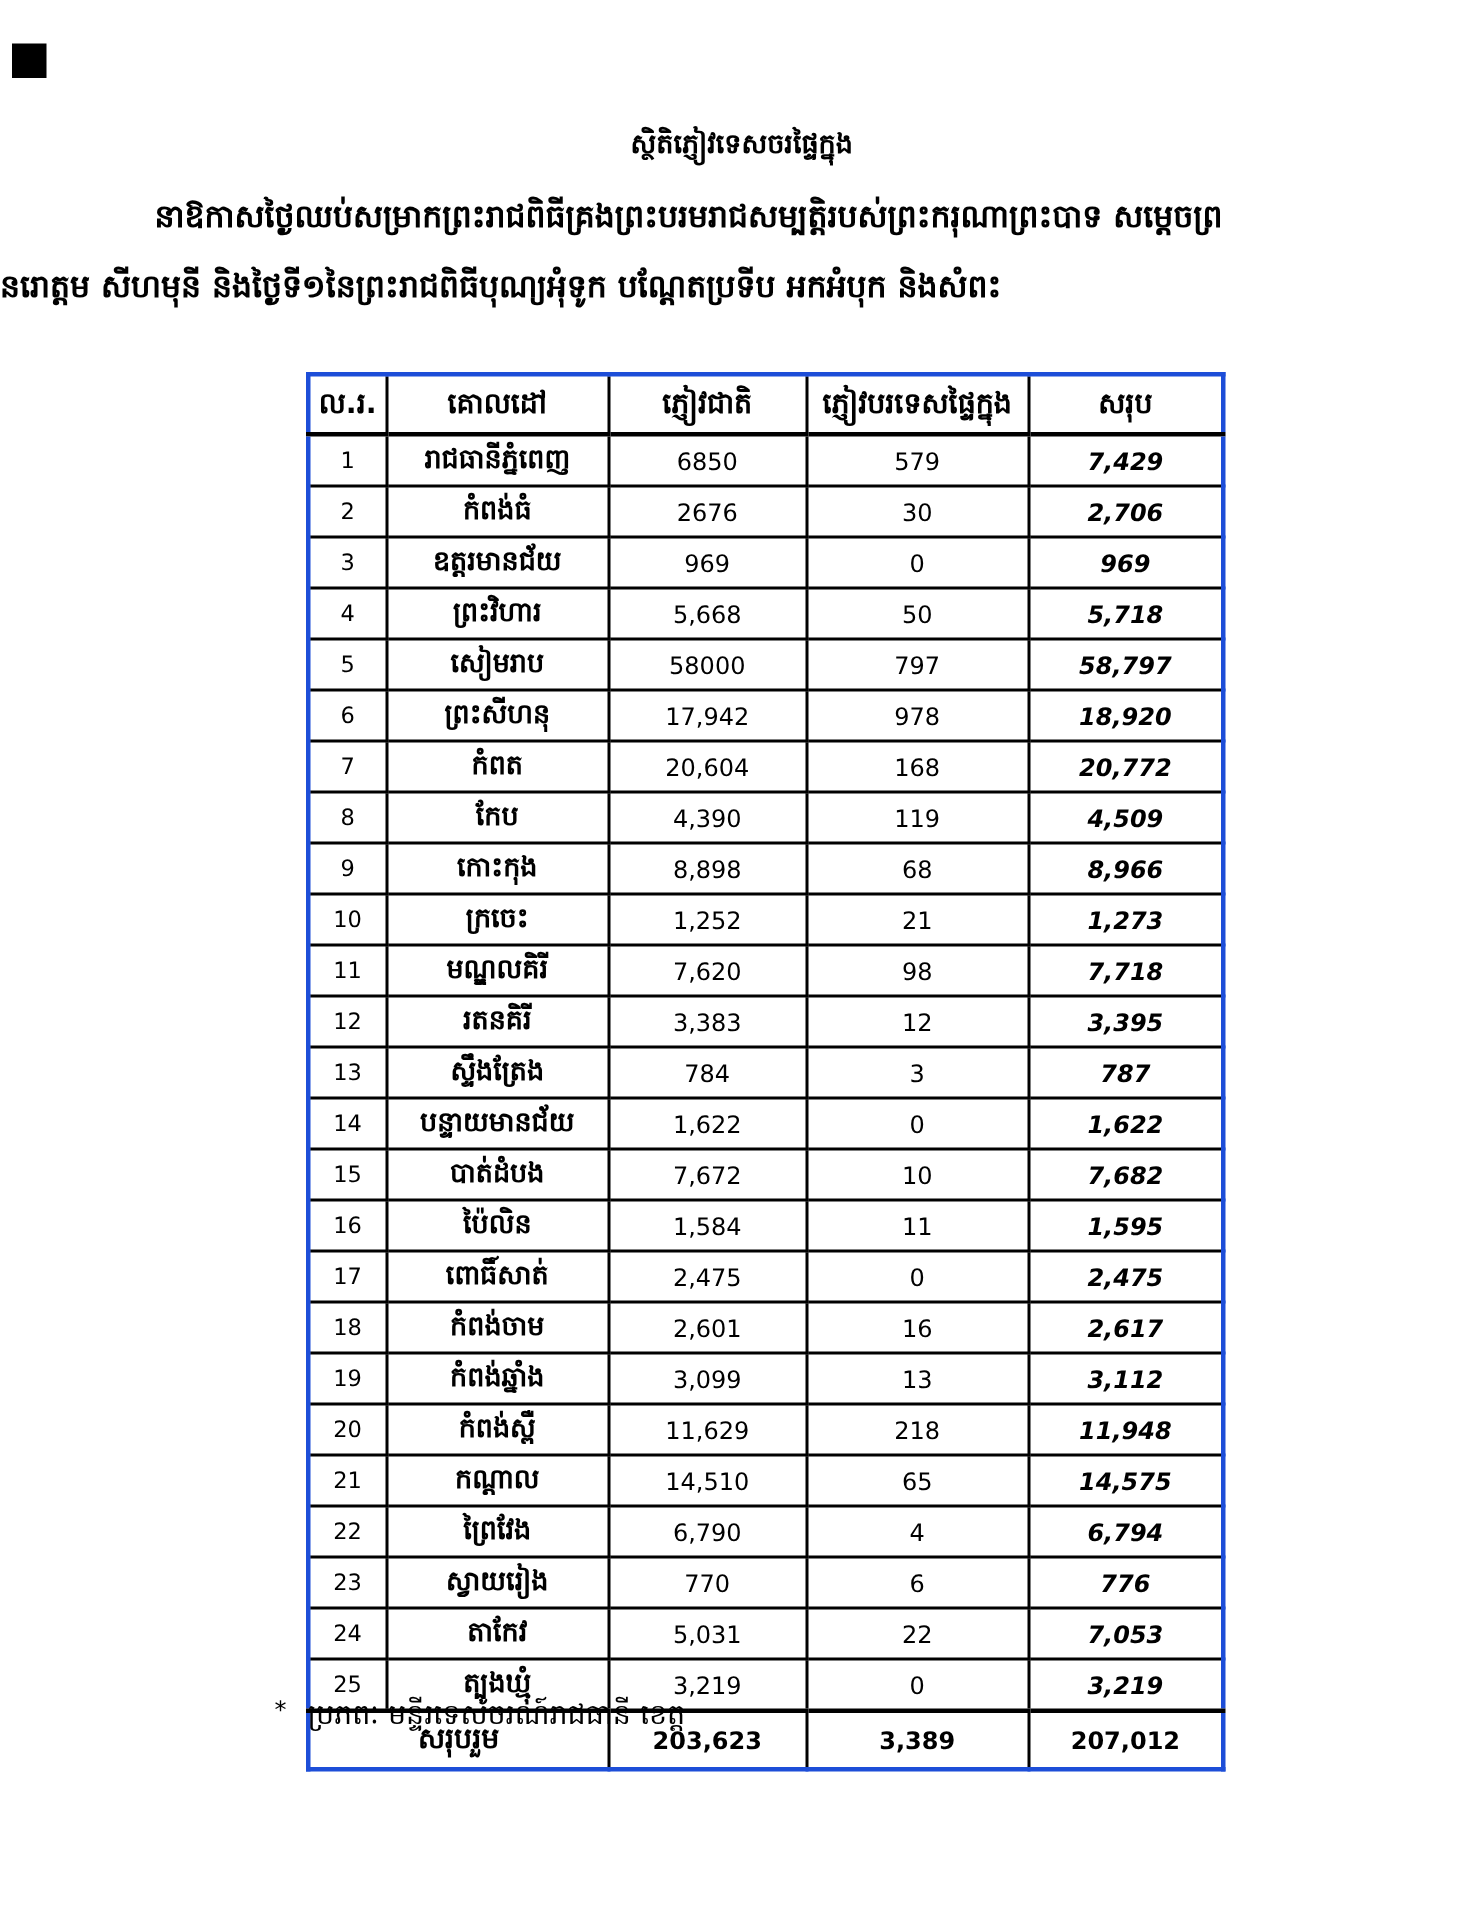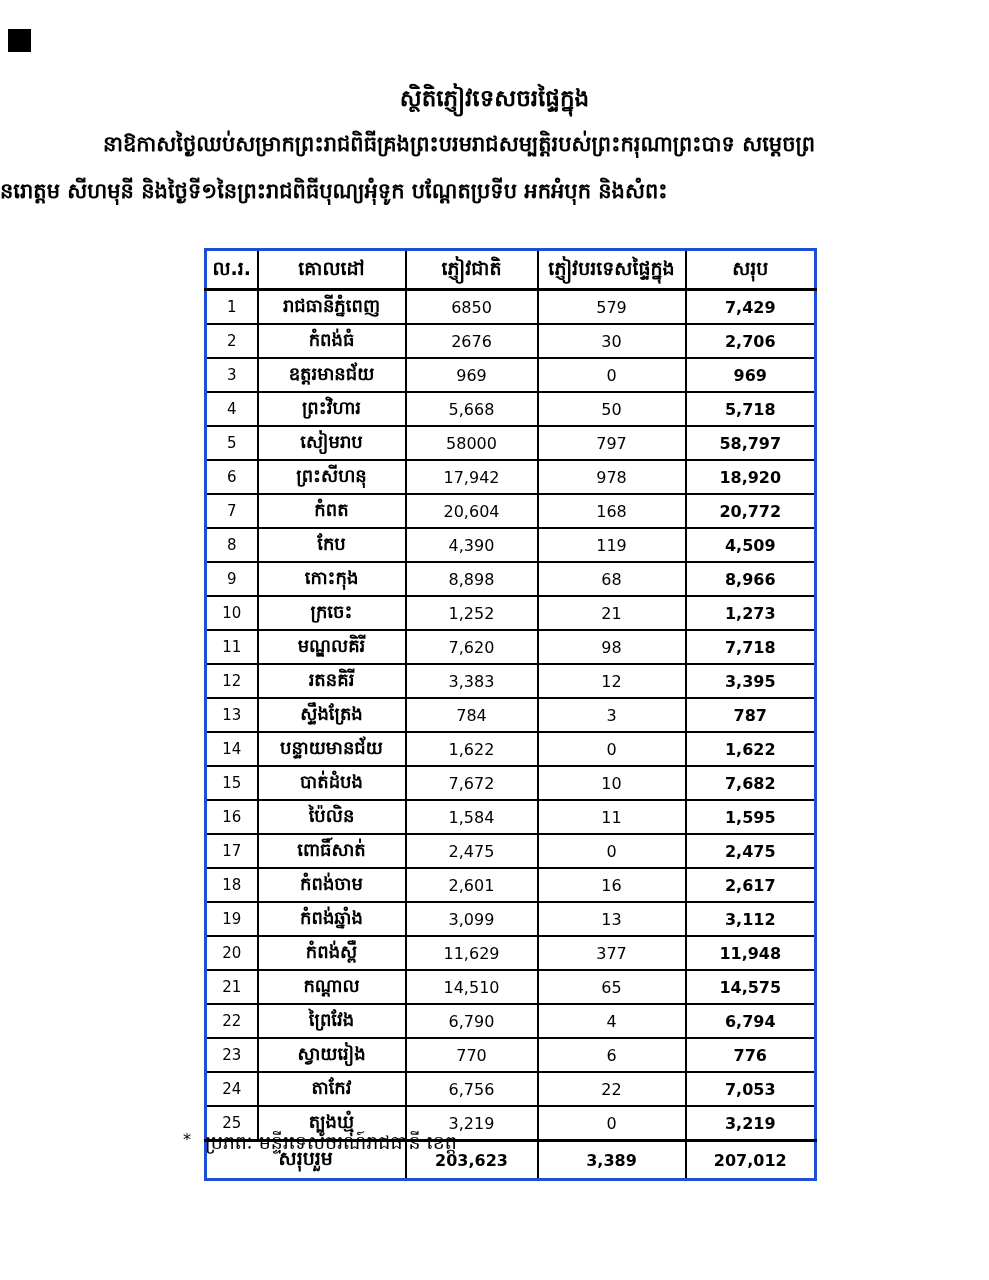--- a/index.html
+++ b/index.html
@@ -15,21 +15,21 @@
   .corner-mark {
     position: absolute;
     left: 8px; top: 29px;
     width: 23px; height: 23px;
     background: #000000;
   }
   .doc-title {
     position: absolute;
     top: 84px; left: 0; width: 100%;
     text-align: center;
-    font-size: 23px;
+    font-size: 18px;
     font-weight: 700;
     white-space: nowrap;
   }
   .doc-line2 {
     position: absolute;
     top: 130px; left: 103px; right: -300px;
     font-size: 21px;
     font-weight: 700;
     white-space: nowrap;
     overflow: hidden;
@@ -71,21 +71,21 @@
   table.stats thead th {
     height: 37px;
     font-size: 19px;
     font-weight: 700;
     border-bottom-width: 3px;
   }
   table.stats tbody td { height: 32px; }
   td.c-no   { font-size: 15px; font-weight: 400; }
   td.c-dest { font-size: 18px; font-weight: 600; }
   td.c-nat, td.c-for { font-size: 16px; font-weight: 400; }
-  td.c-tot  { font-size: 16px; font-weight: 700; }
+  td.c-tot  { font-size: 16px; font-weight: 700; font-style: italic; }
   table.stats tfoot td {
     height: 36px;
     border-top-width: 3px;
     font-weight: 700;
   }
   td.t-label { font-size: 19px; }
   td.t-num   { font-size: 16px; }
   .footnote {
     position: absolute;
     top: 1130px; left: 183px;
@@ -261,21 +261,21 @@
     <td class="c-no">19</td>
     <td class="c-dest">កំពង់ឆ្នាំង</td>
     <td class="c-nat">3,099</td>
     <td class="c-for">13</td>
     <td class="c-tot">3,112</td>
   </tr>
         <tr>
     <td class="c-no">20</td>
     <td class="c-dest">កំពង់ស្ពឺ</td>
     <td class="c-nat">11,629</td>
-    <td class="c-for">377</td>
+    <td class="c-for">218</td>
     <td class="c-tot">11,948</td>
   </tr>
         <tr>
     <td class="c-no">21</td>
     <td class="c-dest">កណ្ដាល</td>
     <td class="c-nat">14,510</td>
     <td class="c-for">65</td>
     <td class="c-tot">14,575</td>
   </tr>
         <tr>
@@ -288,21 +288,21 @@
         <tr>
     <td class="c-no">23</td>
     <td class="c-dest">ស្វាយរៀង</td>
     <td class="c-nat">770</td>
     <td class="c-for">6</td>
     <td class="c-tot">776</td>
   </tr>
         <tr>
     <td class="c-no">24</td>
     <td class="c-dest">តាកែវ</td>
-    <td class="c-nat">6,756</td>
+    <td class="c-nat">5,031</td>
     <td class="c-for">22</td>
     <td class="c-tot">7,053</td>
   </tr>
         <tr>
     <td class="c-no">25</td>
     <td class="c-dest">ត្បូងឃ្មុំ</td>
     <td class="c-nat">3,219</td>
     <td class="c-for">0</td>
     <td class="c-tot">3,219</td>
   </tr>

